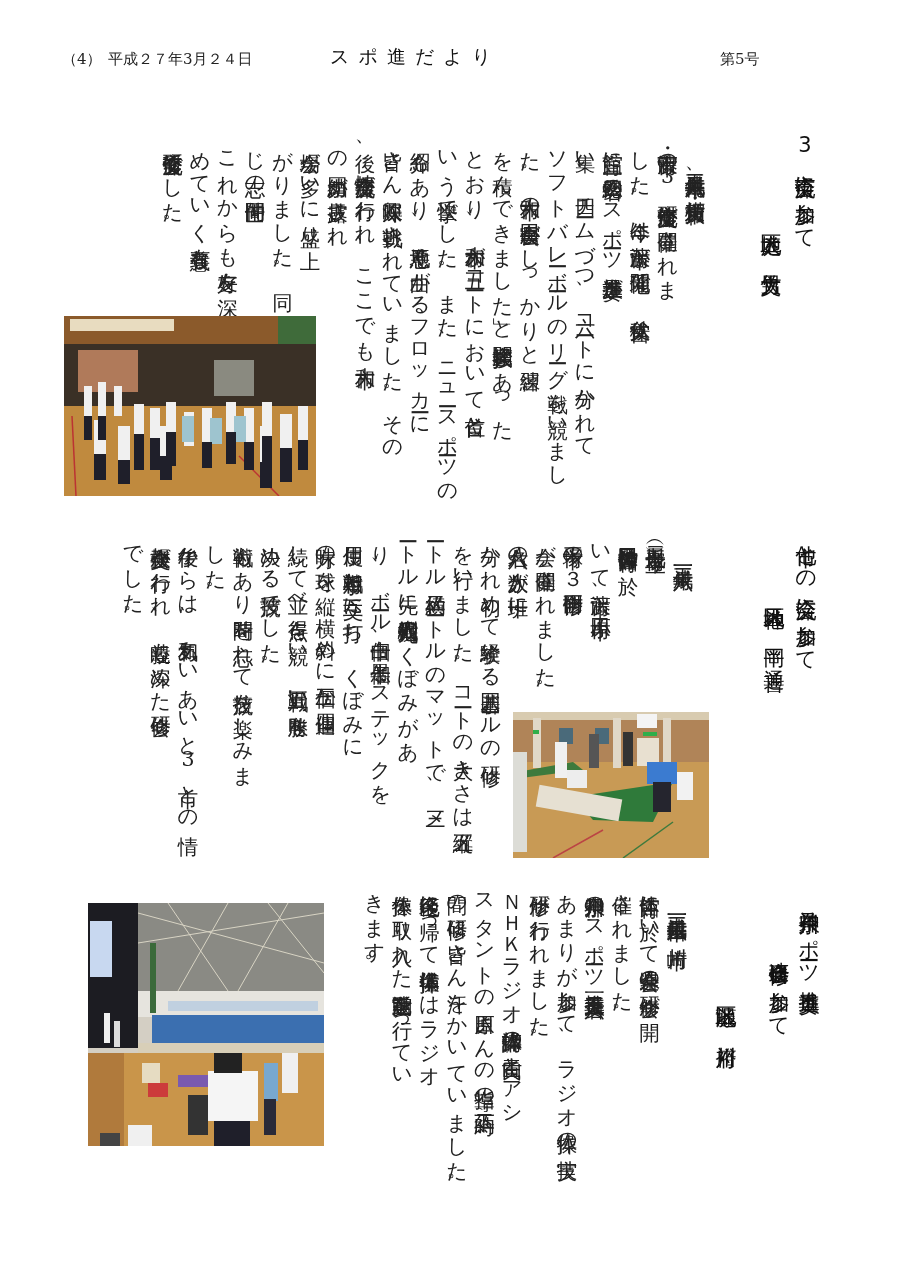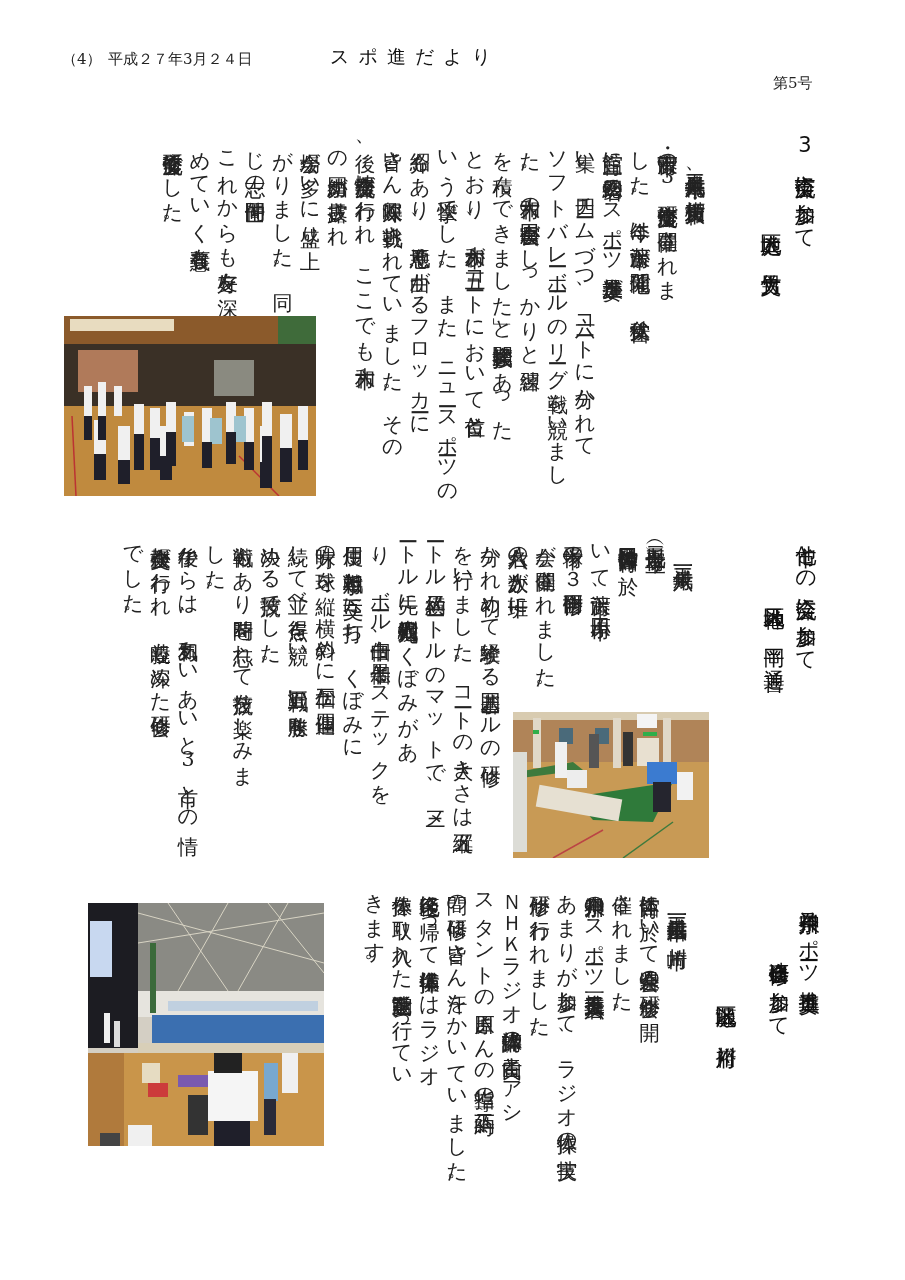--- a/index.html
+++ b/index.html
@@ -2,21 +2,21 @@
 <html><head>
 <meta charset="utf-8">
 <style>
   html, body { margin:0; padding:0; background:#ffffff; }
   body { width:905px; height:1280px; position:relative; overflow:hidden;
          font-family:"DejaVu Serif","Liberation Serif",serif; color:#1a1a1a; }
   .hdr { position:absolute; top:50px; font-family:"DejaVu Serif","Liberation Serif",serif; font-size:15px; color:#222; }
   .hdr-page { left:62px; }
   .hdr-date { left:108px; }
   .hdr-title { left:330px; top:44px; font-family:"DejaVu Sans","Liberation Sans",sans-serif; font-size:19px; letter-spacing:9px; color:#111; }
-  .hdr-issue { left:773px;margin-top:24px; }
+  .hdr-issue { left:720px; }
 
   .vt { position:absolute; writing-mode:vertical-rl; text-orientation:upright; white-space:nowrap; }
   .heading { font-family:"DejaVu Sans","Liberation Sans",sans-serif; font-size:21px; line-height:27px; letter-spacing:1px; color:#111; }
   .byline { font-family:"DejaVu Sans","Liberation Sans",sans-serif; font-size:21px; line-height:27px; color:#111; }
   .byline .gap { display:inline-block; height:40px; }
   .body { font-family:"DejaVu Serif","Liberation Serif",serif; font-size:20.5px; line-height:27.5px; letter-spacing:0.6px; color:#222; }
   .body p { margin:0; white-space:nowrap; }
 
   .photo { position:absolute; overflow:hidden; }
   .photo svg { width:100%; height:100%; display:block; }

